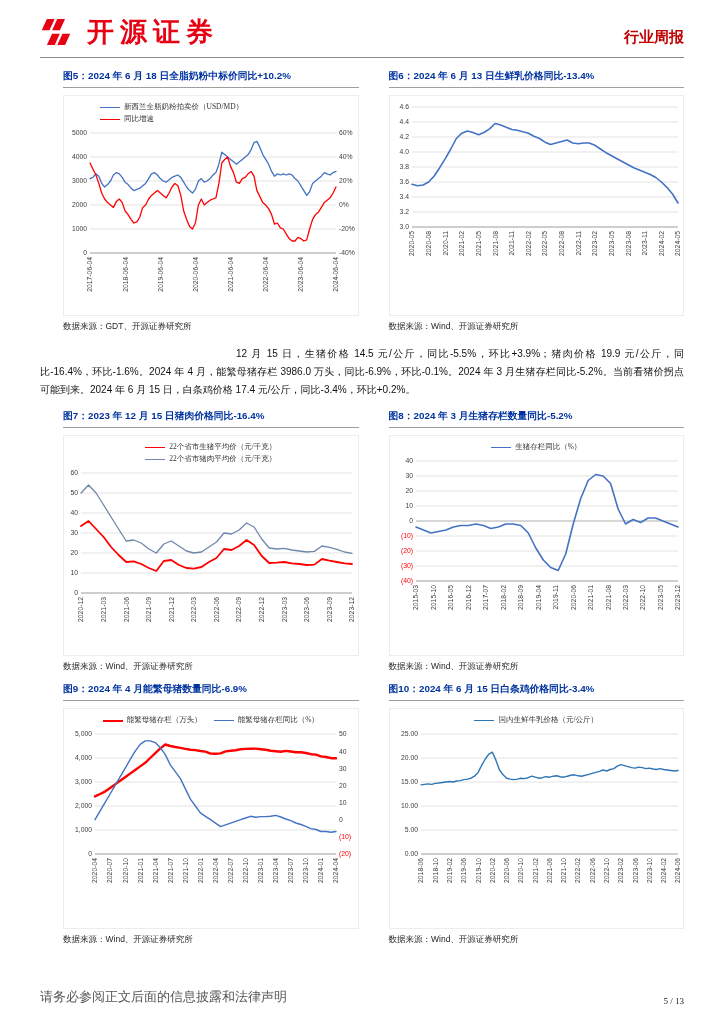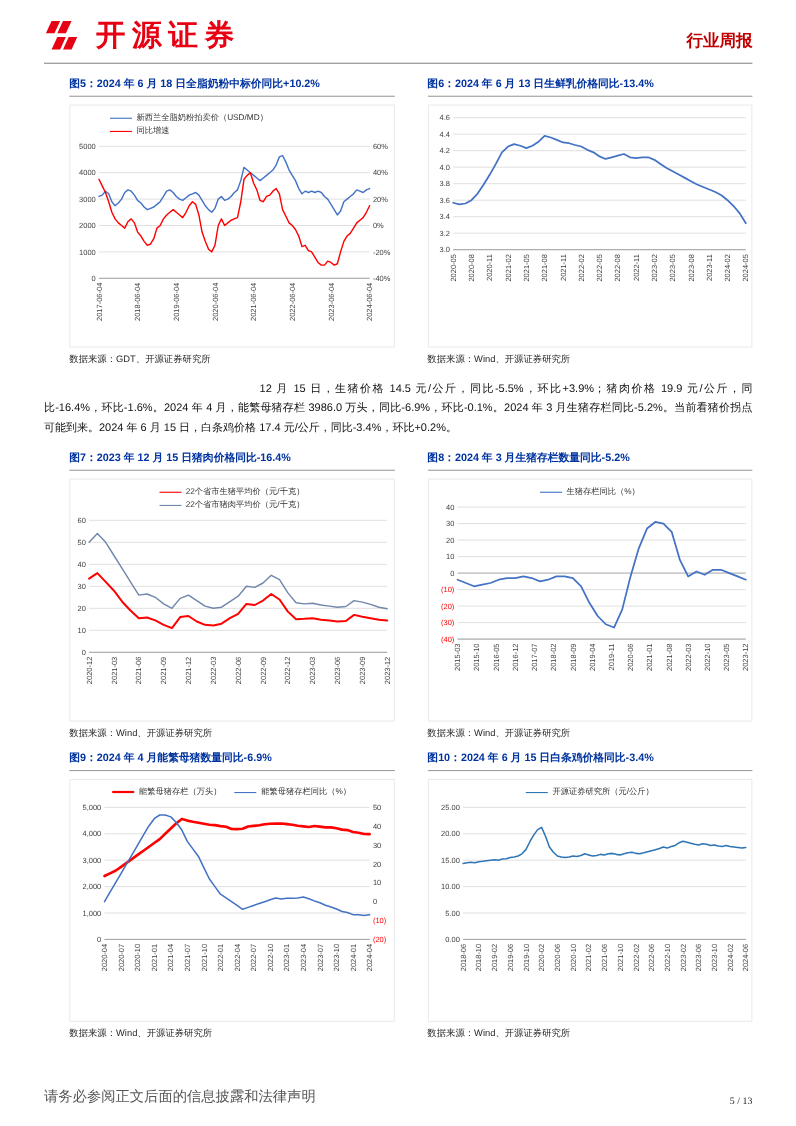--- a/index.html
+++ b/index.html
@@ -15,21 +15,21 @@
   .doc-type{font-size:15px;font-weight:bold;color:#C00000;padding-bottom:3px;}
   .header-rule{border-bottom:1.2px solid #8A8A8A;margin:7px 0 12px;}
 
   .fig-row{display:flex;gap:30px;margin-bottom:10px;padding-left:23px;}
   .figure{flex:1;min-width:0;}
   .fig-title{font-size:9.8px;font-weight:bold;color:#0033A0;border-bottom:1px solid #9E9E9E;
              padding-bottom:4px;margin-bottom:7px;}
   .chart{height:214px;padding-top:5px;border:1px solid #ECECEC;overflow:hidden;background:#fff;}
   .fig-source{font-size:8.5px;color:#262626;margin-top:5px;}
 
-  .legend{text-align:center;font-size:7.5px;color:#333;line-height:12px;margin-bottom:2px;}
+  .legend{text-align:center;font-size:7.5px;color:#333;line-height:12px;margin-bottom:2px;font-family:Liberation Serif, serif;}
   .legend.legend-left{text-align:left;padding-left:30px;}
   .legend-row{height:12px;white-space:nowrap;}
   .legend-item{margin:0 6px;}
   .legend-swatch{display:inline-block;width:20px;border-top:1.5px solid #000;
                  vertical-align:middle;margin-right:4px;}
 
   .para{font-size:10px;line-height:1.78;color:#111;text-align:justify;
         text-indent:196px;margin:2px 0 12px;}
 
   .footer{margin-top:auto;display:flex;justify-content:space-between;align-items:flex-end;}
@@ -275,21 +275,21 @@
             <text x="259.3375" y="130" text-anchor="end" font-size="6.8" fill="#404040" transform="rotate(-90 259.3375 130)">2024-01</text>
             <text x="274.4" y="130" text-anchor="end" font-size="6.8" fill="#404040" transform="rotate(-90 274.4 130)">2024-04</text>
             <polyline points="31.0,68.4 36.0,66.0 41.0,63.6 46.1,60.0 51.1,56.4 56.1,52.8 61.1,49.2 66.1,45.6 71.2,42.0 76.2,38.4 81.2,34.8 86.2,30.0 91.3,25.2 96.3,20.4 101.3,16.5 106.3,18.0 111.3,19.0 116.4,19.9 121.4,20.9 126.4,21.8 131.4,22.1 136.4,23.0 141.5,23.6 146.5,25.6 151.5,25.8 156.5,25.4 161.5,23.4 166.6,22.8 171.6,22.2 176.6,21.3 181.6,20.9 186.6,20.7 191.7,20.6 196.7,21.2 201.7,21.8 206.7,22.7 211.8,23.2 216.8,23.8 221.8,22.9 226.8,23.5 231.8,24.2 236.9,24.2 241.9,25.0 246.9,26.2 251.9,26.6 256.9,28.4 262.0,29.0 267.0,30.2 272.0,30.3" fill="none" stroke="#FF0000" stroke-width="2.4" stroke-linejoin="round" stroke-linecap="round"></polyline>
             <polyline points="31.0,91.7 36.0,83.1 41.0,74.6 46.1,66.0 51.1,57.4 56.1,48.9 61.1,40.3 66.1,31.7 71.2,23.1 76.2,16.3 81.2,12.9 86.2,12.9 91.3,14.6 96.3,19.7 101.3,26.6 106.3,36.9 111.3,43.7 116.4,50.6 121.4,60.9 126.4,71.1 131.4,78.0 136.4,84.9 141.5,88.3 146.5,91.7 151.5,95.1 156.5,98.6 161.5,96.9 166.6,95.1 171.6,93.4 176.6,91.7 181.6,90.0 186.6,88.3 191.7,89.3 196.7,88.6 201.7,88.6 206.7,88.3 211.8,87.4 216.8,89.0 221.8,91.0 226.8,92.7 231.8,95.0 236.9,96.5 241.9,98.4 246.9,100.6 251.9,101.5 256.9,103.5 262.0,103.5 267.0,104.2 272.0,103.5" fill="none" stroke="#4472C4" stroke-width="1.4" stroke-linejoin="round" stroke-linecap="round"></polyline>
           </svg></div>
       <div class="fig-source">数据来源：Wind、开源证券研究所</div>
     </div>
     <div class="figure">
       <div class="fig-title">图10：2024 年 6 月 15 日白条鸡价格同比-3.4%</div>
       <div class="chart"><div class="legend">
-            <div class="legend-row"><span class="legend-item"><span class="legend-swatch" style="border-top-color: rgb(46, 117, 182); border-top-width: 1.5px;"></span><span>开源证券研究所（元/公斤）</span></span></div>
+            <div class="legend-row"><span class="legend-item"><span class="legend-swatch" style="border-top-color: rgb(46, 117, 182); border-top-width: 1.5px;"></span><span>国内生鲜牛乳价格（元/公斤）</span></span></div>
           </div><svg width="298" height="168" viewBox="0 0 298 168">
             <line x1="31" x2="288" y1="126" y2="126" stroke="#DCDCDC" stroke-width="0.8"></line>
             <line x1="31" x2="288" y1="102" y2="102" stroke="#DCDCDC" stroke-width="0.8"></line>
             <line x1="31" x2="288" y1="78" y2="78" stroke="#DCDCDC" stroke-width="0.8"></line>
             <line x1="31" x2="288" y1="54" y2="54" stroke="#DCDCDC" stroke-width="0.8"></line>
             <line x1="31" x2="288" y1="29.999999999999993" y2="29.999999999999993" stroke="#DCDCDC" stroke-width="0.8"></line>
             <line x1="31" x2="288" y1="6" y2="6" stroke="#DCDCDC" stroke-width="0.8"></line>
             <line x1="31" x2="288" y1="126" y2="126" stroke="#9A9A9A" stroke-width="0.8"></line>
             <text x="28" y="128.4" text-anchor="end" font-size="6.8" fill="#404040">0.00</text>
             <text x="28" y="104.4" text-anchor="end" font-size="6.8" fill="#404040">5.00</text>

